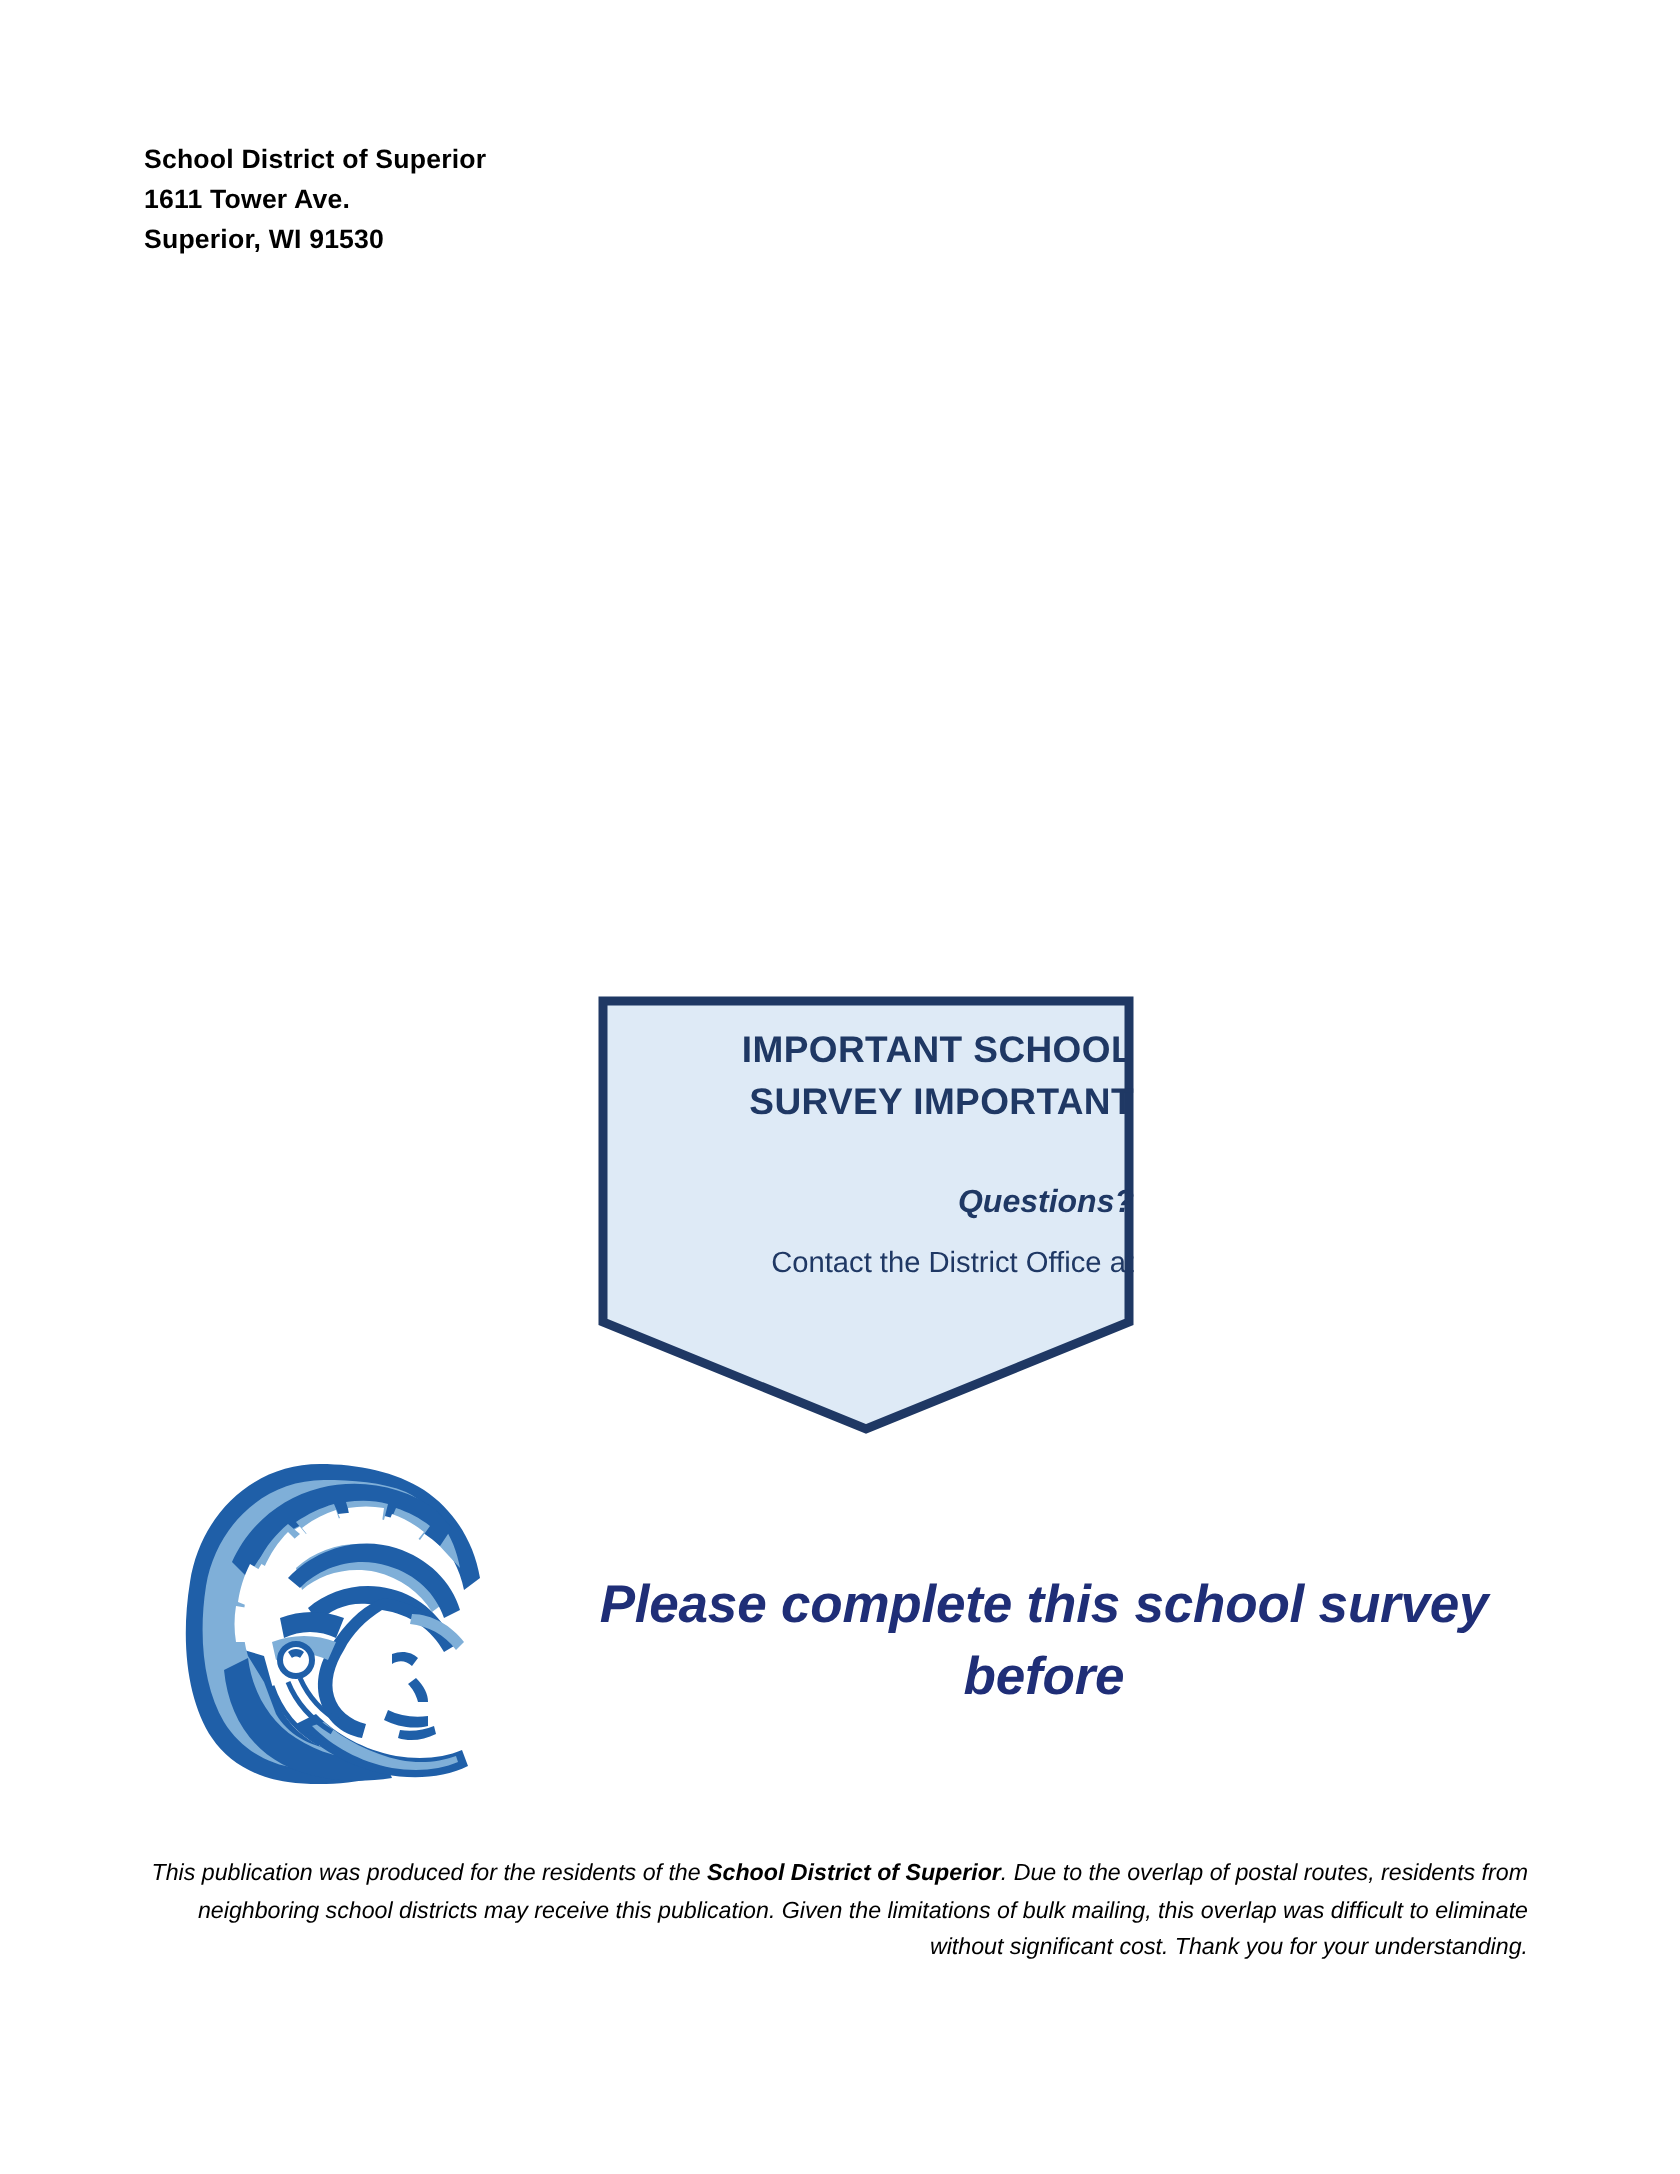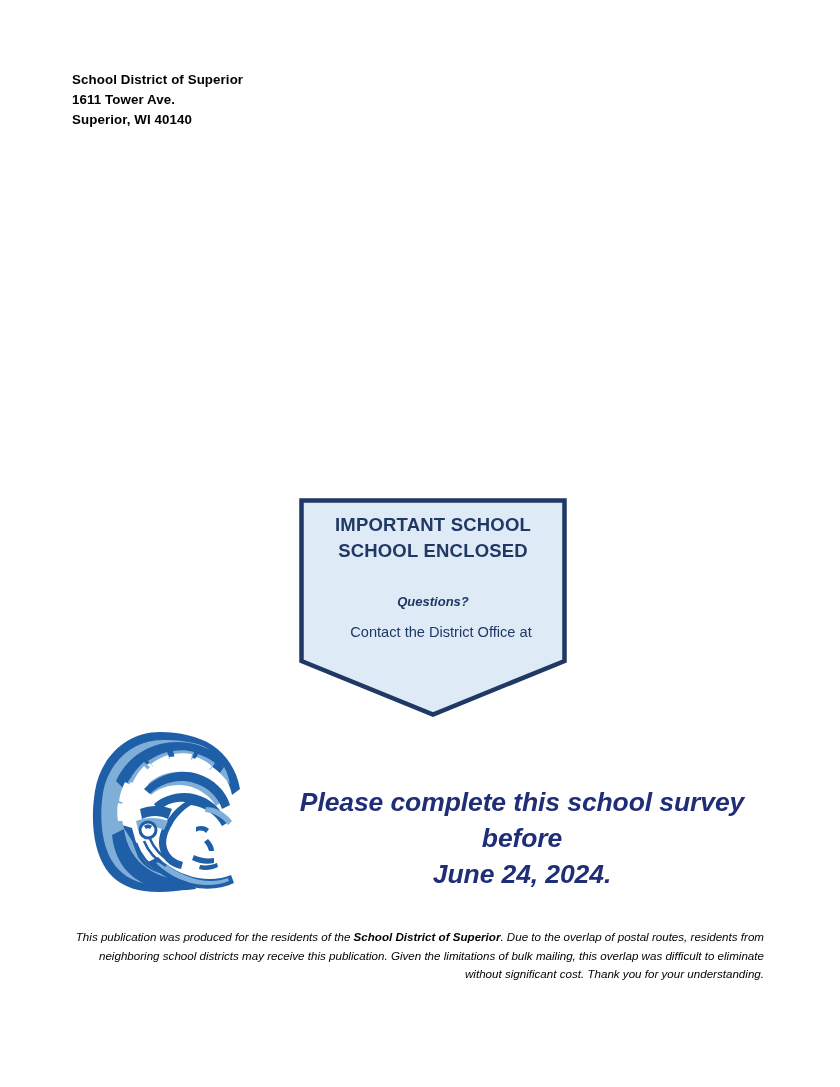--- a/index.html
+++ b/index.html
@@ -47,34 +47,34 @@
     left: 0;
     top: 0;
     width: 268px;
     height: 219px;
   }
   .callout-text {
     position: absolute;
     left: 0;
     top: 0;
     width: 268px;
-    text-align: center;
+    text-align: right;
   }
   .callout-title {
     margin-top: 14px;
     font-size: 18.5px;
     font-weight: bold;
     line-height: 25.5px;
     color: #1F3864;
     letter-spacing: 0.2px;
   }
   .callout-title span { display: block; }
   .callout-questions {
     margin-top: 29px;
-    font-size: 13px;
+    font-size: 16px;
     font-weight: bold;
     font-style: italic;
     color: #1F3864;
     line-height: 19px;
   }
   .callout-contact {
     margin-top: 10px;
     font-size: 14.6px;
     font-weight: normal;
     color: #1F3864;
@@ -126,31 +126,31 @@
   }
 </style>
 </head>
 <body>
 
 <div class="page">
 
   <div class="return-address">
     <div>School District of Superior</div>
     <div>1611 Tower Ave.</div>
-    <div>Superior, WI 40140</div>
+    <div>Superior, WI 91530</div>
   </div>
 
   <div class="callout-wrap">
     <svg class="callout-shape" viewBox="0 0 268 219" xmlns="http://www.w3.org/2000/svg">
       <polygon points="2.5,2.5 265.5,2.5 265.5,163 134,216.5 2.5,163" fill="#DEEAF6" stroke="#1F3864" stroke-width="4.5" stroke-linejoin="miter"></polygon>
     </svg>
     <div class="callout-text">
       <div class="callout-title">
         <span>IMPORTANT SCHOOL</span>
-        <span>SCHOOL ENCLOSED</span>
+        <span>SURVEY IMPORTANT</span>
       </div>
       <div class="callout-questions">Questions?</div>
       <div class="callout-contact">
         <span>Contact the District Office at</span>
       </div>
     </div>
   </div>
 
   <svg class="logo" viewBox="0 0 162 170" xmlns="http://www.w3.org/2000/svg">
     <g>
@@ -233,18 +233,17 @@
       <g stroke="#1F5FA8" stroke-width="2.5" fill="none">
         <path d="M56 112 C60 122 68 131 78 137"></path>
         <path d="M48 114 C52 126 60 136 72 143"></path>
         <path d="M62 110 C66 119 73 127 82 132"></path>
       </g>
     </g>
   </svg>
 
   <div class="headline">
     <span>Please complete this school survey before</span>
-    <span>June 24, 2024.</span>
   </div>
 
   <div class="footer-note"><span>This publication was produced for the residents of the </span><b>School District of Superior</b><span>. Due to the overlap of postal routes, residents from neighboring school districts may receive this publication. Given the limitations of bulk mailing, this overlap was difficult to eliminate without significant cost. Thank you for your understanding.</span></div>
 
 </div>
 
 </body></html>

